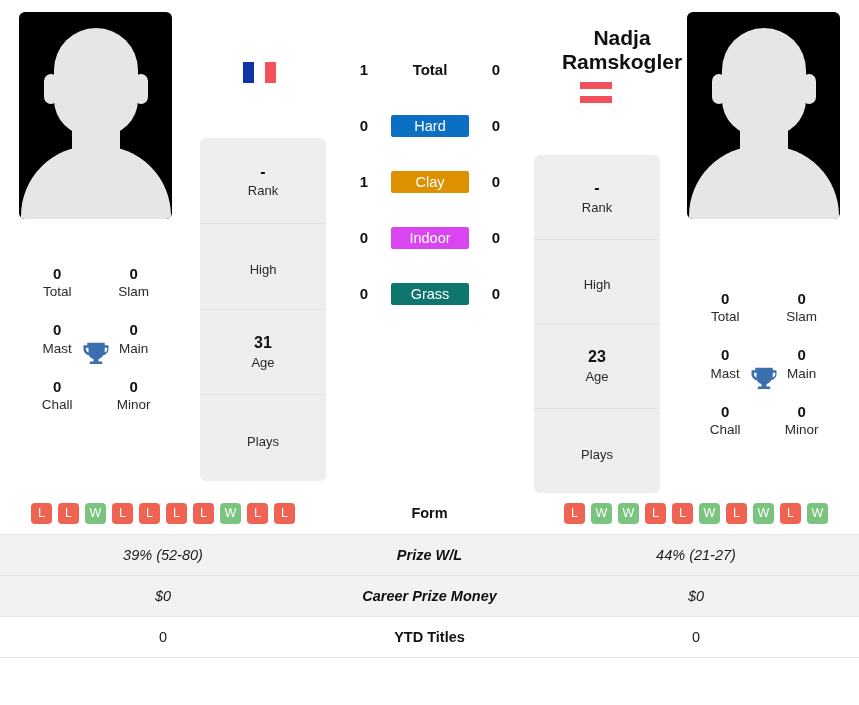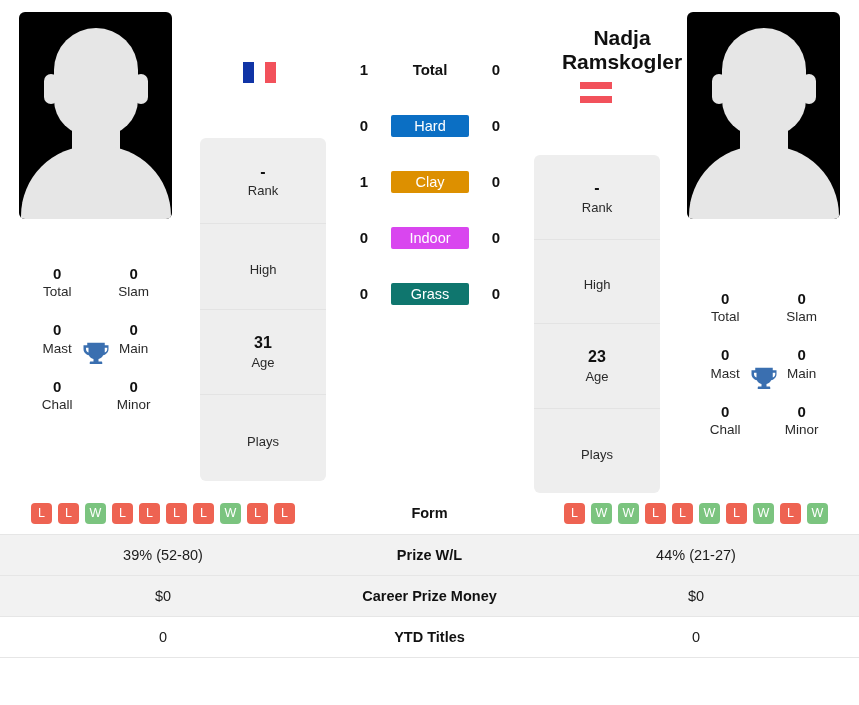--- a/index.html
+++ b/index.html
@@ -110,21 +110,21 @@
     display: block; width: 78px; margin: 0 auto; height: 22px; line-height: 22px;
     text-align: center; font-size: 14.5px; color: #ffffff; border-radius: 2px;
   }
 
   
   .cmp-table {
     position: absolute; left: 0; top: 493px; width: 859px;
     border-collapse: collapse;
   }
   .cmp-table tr { height: 41px; }
-  .cmp-table tr.shaded { background: #f2f2f2; }
+  .cmp-table tr.shaded { background: #f2f2f2; font-style: italic; }
   .cmp-table tr { border-bottom: 1px solid #e6e6e6; }
   .cmp-table td {
     text-align: center; font-size: 14.5px; color: #1b1b1b;
     vertical-align: middle;
   }
   .cmp-table td.side { width: 326px; }
   .cmp-table td.mid  { width: 207px; font-weight: bold; font-size: 14.5px; color: #111; }
 
   .form-row-cell { padding: 0; }
   .form-strip { display: flex; justify-content: center; gap: 6px; }

